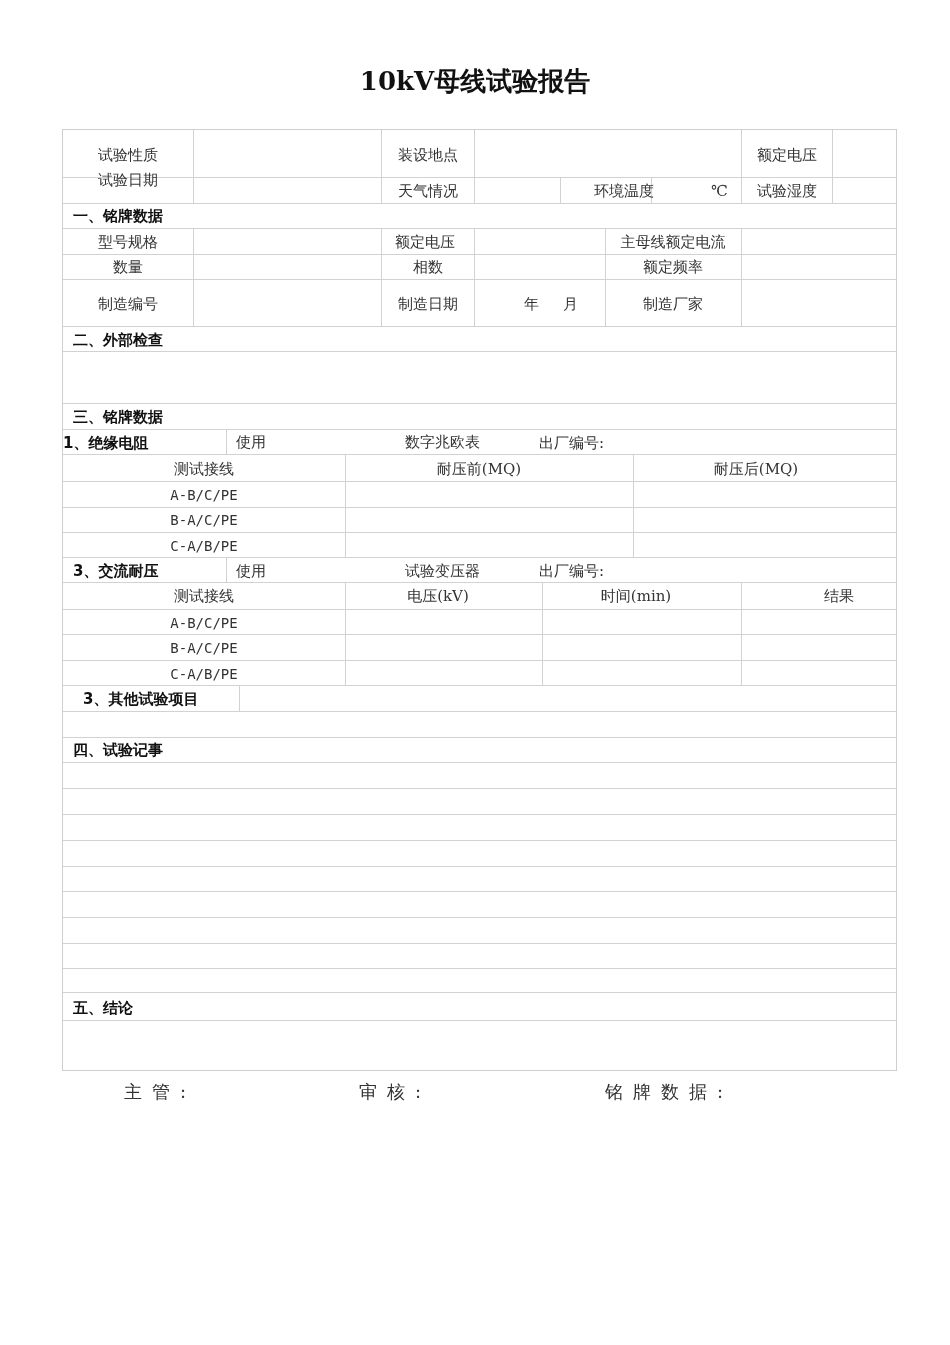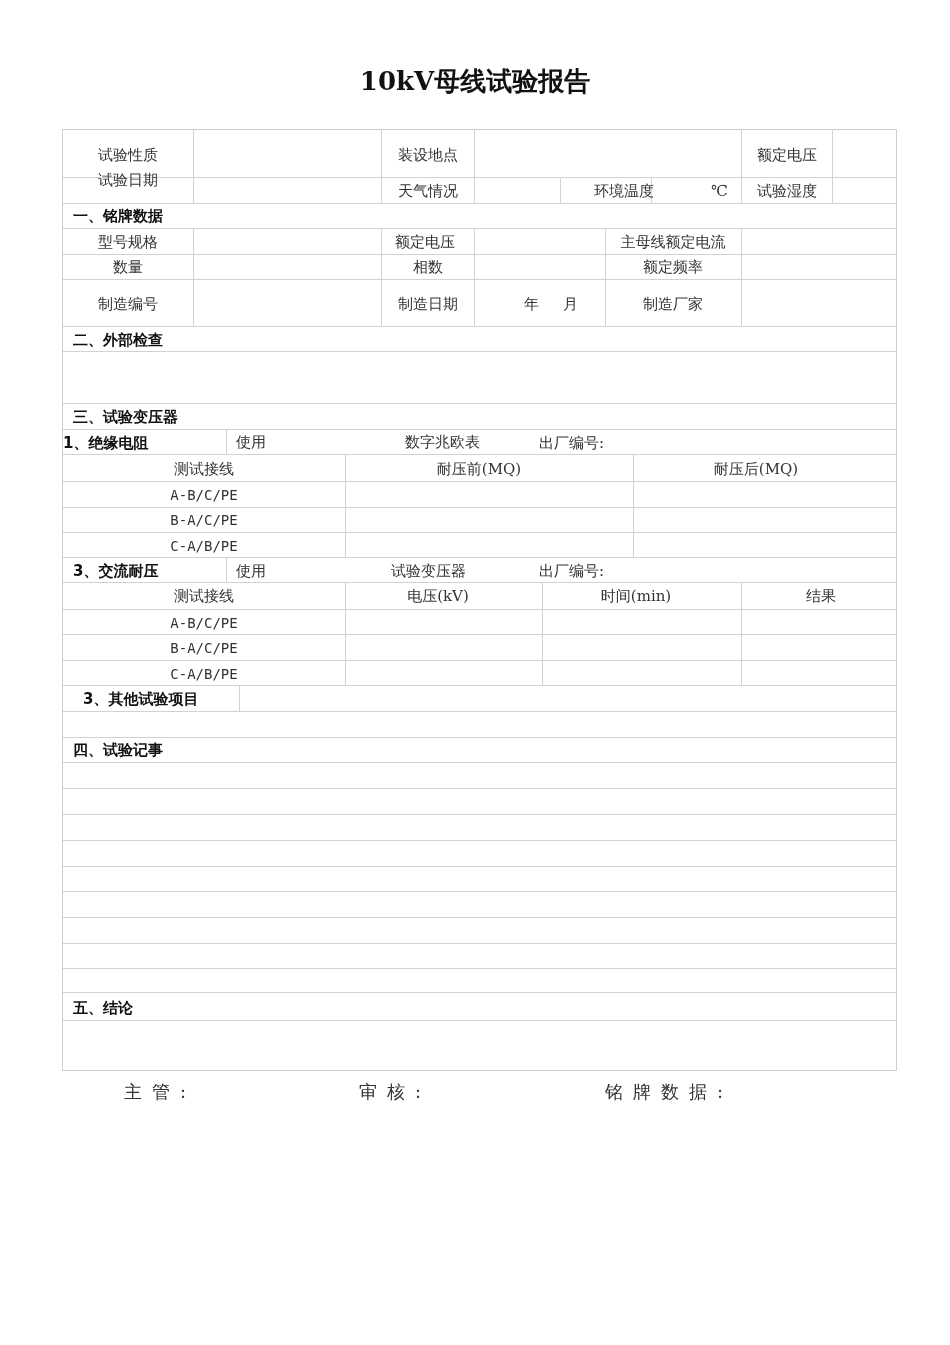--- a/index.html
+++ b/index.html
@@ -114,21 +114,21 @@
   <div class="t" style="left:134px;top:152px;width:180px;height:42px"></div>
   <div class="t c" style="left:365px;top:164px">制造日期</div>
   <div class="t" style="left:461px;top:164px">年</div>
   <div class="t" style="left:500px;top:164px">月</div>
   <div class="t c" style="left:610px;top:164px">制造厂家</div>
   <div class="t" style="left:682px;top:152px;width:149px;height:42px"></div>
 
   <div class="t b" style="left:10px;top:200px">二、外部检查</div>
   <div class="t" style="left:4px;top:224px;width:825px;height:46px"></div>
 
-  <div class="t b" style="left:10px;top:277px">三、试验变压器</div>
+  <div class="t b" style="left:10px;top:277px">三、铭牌数据</div>
 
   <div class="t b" style="left:0;top:303px">1、绝缘电阻</div>
   <div class="t" style="left:173px;top:302px">使用</div>
   <div class="t" style="left:342px;top:302px">数字兆欧表</div>
   <div class="t" style="left:476px;top:303px">出厂编号:</div>
 
   <div class="t c" style="left:141px;top:329px">测试接线</div>
   <div class="t c" style="left:416px;top:329px">耐压前(MQ)</div>
   <div class="t c" style="left:693px;top:329px">耐压后(MQ)</div>
 
@@ -137,27 +137,27 @@
   <div class="t c m" style="left:141px;top:406px">C-A/B/PE</div>
   <div class="t" style="left:286px;top:353px;width:280px;height:22px"></div>
   <div class="t" style="left:574px;top:353px;width:256px;height:22px"></div>
   <div class="t" style="left:286px;top:379px;width:280px;height:22px"></div>
   <div class="t" style="left:574px;top:379px;width:256px;height:22px"></div>
   <div class="t" style="left:286px;top:404px;width:280px;height:22px"></div>
   <div class="t" style="left:574px;top:404px;width:256px;height:22px"></div>
 
   <div class="t b" style="left:10px;top:431px">3、交流耐压</div>
   <div class="t" style="left:173px;top:431px">使用</div>
-  <div class="t" style="left:328px;top:431px">试验变压器</div>
+  <div class="t" style="left:342px;top:431px">试验变压器</div>
   <div class="t" style="left:476px;top:431px">出厂编号:</div>
 
   <div class="t c" style="left:141px;top:456px">测试接线</div>
   <div class="t c" style="left:375px;top:456px">电压(kV)</div>
   <div class="t c" style="left:573px;top:456px">时间(min)</div>
-  <div class="t c" style="left:758px;top:456px">结果</div>
+  <div class="t c" style="left:776px;top:456px">结果</div>
 
   <div class="t c m" style="left:141px;top:483px">A-B/C/PE</div>
   <div class="t c m" style="left:141px;top:508px">B-A/C/PE</div>
   <div class="t c m" style="left:141px;top:534px">C-A/B/PE</div>
   <div class="t" style="left:286px;top:481px;width:189px;height:22px"></div>
   <div class="t" style="left:483px;top:481px;width:191px;height:22px"></div>
   <div class="t" style="left:682px;top:481px;width:149px;height:22px"></div>
   <div class="t" style="left:286px;top:506px;width:189px;height:22px"></div>
   <div class="t" style="left:483px;top:506px;width:191px;height:22px"></div>
   <div class="t" style="left:682px;top:506px;width:149px;height:22px"></div>

